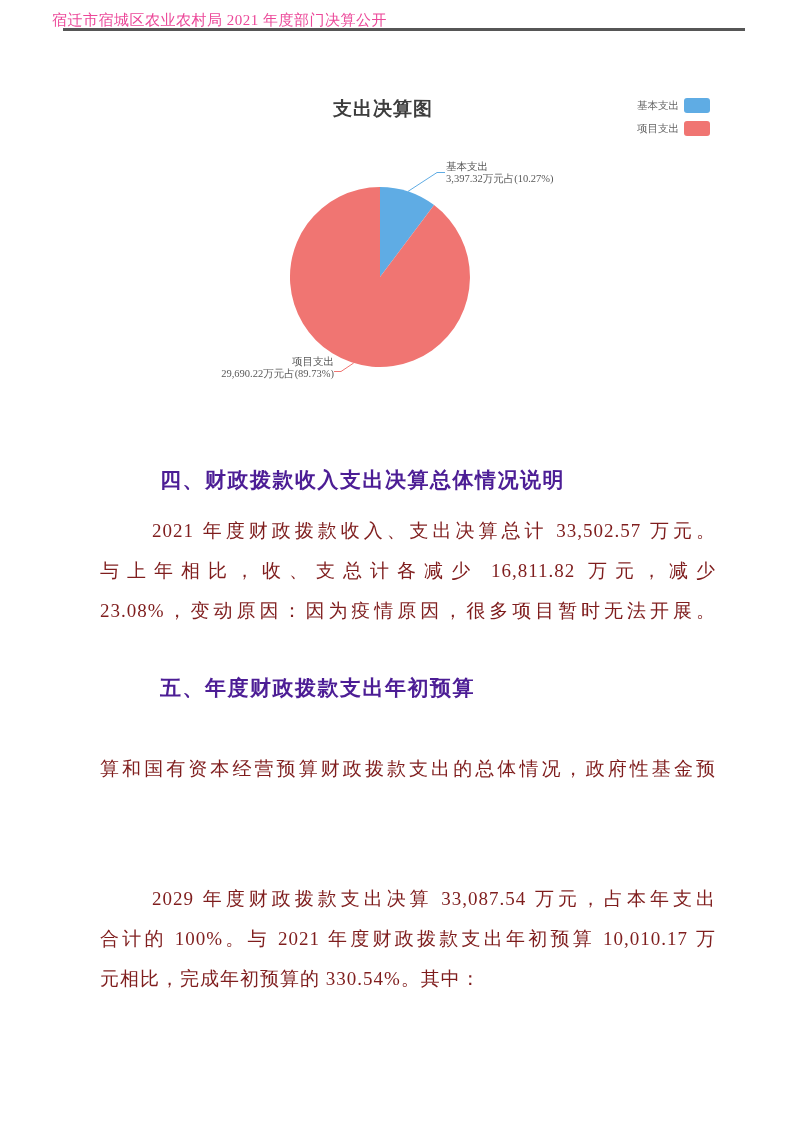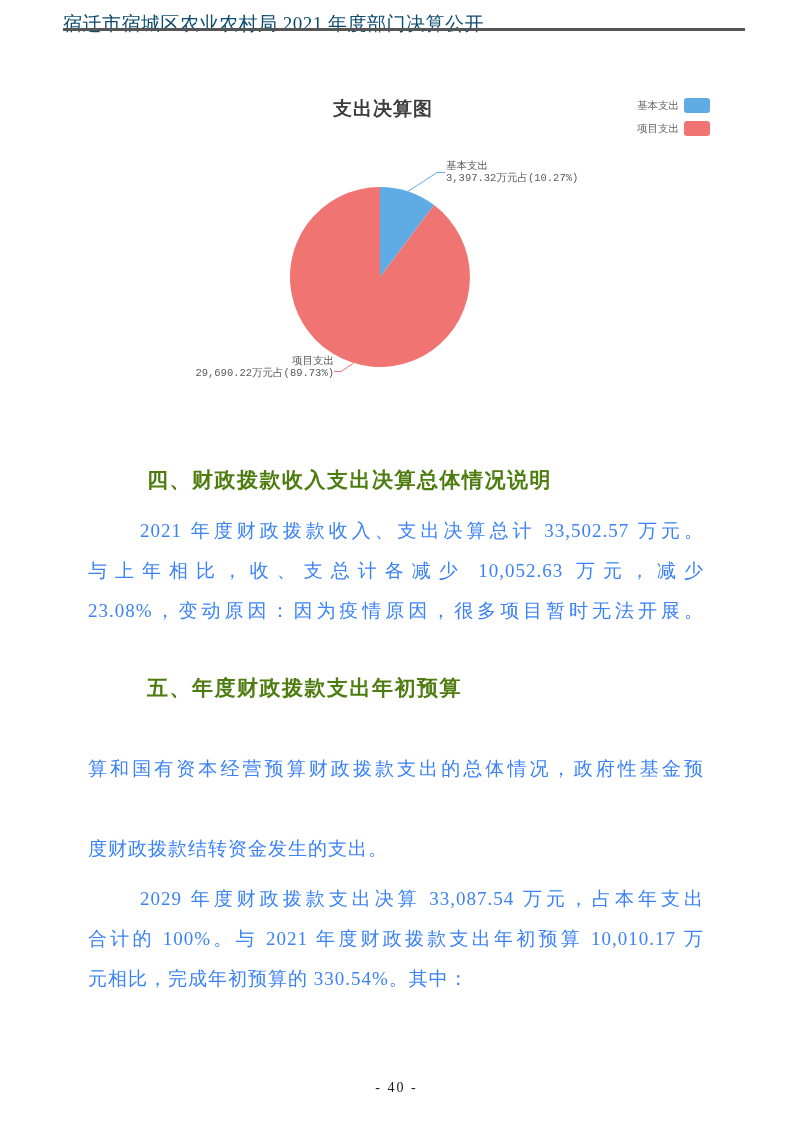--- a/index.html
+++ b/index.html
@@ -3,52 +3,52 @@
 <meta charset="utf-8">
 <style>
   * { margin:0; padding:0; box-sizing:border-box; }
   html,body { background:#ffffff; }
   .page {
     position:relative; width:793px; height:1122px; background:#ffffff;
     overflow:hidden; font-family:"Liberation Serif","DejaVu Serif",serif;
   }
   
   .doc-header-title {
-    position:absolute; left:63px; top:11px; font-size:19px; color:#0c4a6e;
+    position:absolute; left:52px; top:11px; font-size:15px; color:#ec4899;
     letter-spacing:0.5px; white-space:nowrap;
   }
   .doc-header-rule {
     position:absolute; left:63px; top:28px; width:682px; height:3px; background:#565656;
   }
   
   .chart-section { position:absolute; left:0; top:85px; width:793px; height:322px;
-    font-family:Liberation Mono, monospace; }
+    font-family:Liberation Serif, serif; }
   .chart-title {
     position:absolute; left:283px; top:11px; width:200px; text-align:center;
     font-size:19px; font-weight:bold; color:#3d3d3d; letter-spacing:1px;
   }
   .legend { position:absolute; top:13px; right:83px; display:flex; flex-direction:column; gap:8px; }
   .legend-row { display:flex; align-items:center; justify-content:flex-end; gap:5px; }
   .legend-label { font-size:10.5px; color:#666666; }
   .legend-swatch { width:26px; height:15px; border-radius:3px; }
   .sw-basic { background:#5FACE4; }
   .sw-project { background:#F07572; }
   .pie-svg { position:absolute; left:0; top:0; width:793px; height:322px; }
   .slice-label { position:absolute; font-size:10.5px; color:#595959; line-height:11.5px; white-space:nowrap; }
   .slice-label.basic { left:446px; top:76px; text-align:left; }
   .slice-label.project { right:459px; top:271px; text-align:right; }
   
   .bodyline {
-    position:absolute; left:88px; width:616px; font-size:19px; color:#3b82f6;
+    position:absolute; left:100px; width:616px; font-size:19px; color:#7f1d1d;
     letter-spacing:1px; white-space:nowrap;
   }
   .jline { white-space:normal; text-align:justify; text-align-last:justify; text-justify:inter-character; }
   .indent { text-indent:52px; }
   .heading {
-    position:absolute; left:147px; font-size:21px; font-weight:bold; color:#4d7c0f;
+    position:absolute; left:160px; font-size:21px; font-weight:bold; color:#4c1d95;
     letter-spacing:1.5px; white-space:nowrap;
   }
   
   .doc-footer {
     position:absolute; left:0; right:0; top:1080px; text-align:center;
     font-size:14px; color:#1a1a1a; letter-spacing:2px;
   }
 </style>
 </head>
 <body>
@@ -88,26 +88,24 @@
     </div>
     <div class="slice-label project">
       <div>项目支出</div>
       <div>29,690.22万元占(89.73%)</div>
     </div>
   </div>
 
   <div class="heading" style="top:466px">四、财政拨款收入支出决算总体情况说明</div>
 
   <div class="bodyline jline indent" style="top:518px">2021 年度财政拨款收入、支出决算总计 33,502.57 万元。</div>
-  <div class="bodyline jline" style="top:558px">与上年相比，收、支总计各减少 10,052.63 万元，减少</div>
+  <div class="bodyline jline" style="top:558px">与上年相比，收、支总计各减少 16,811.82 万元，减少</div>
   <div class="bodyline jline" style="top:598px">23.08%，变动原因：因为疫情原因，很多项目暂时无法开展。</div>
 
   <div class="heading" style="top:674px">五、年度财政拨款支出年初预算</div>
 
   <div class="bodyline jline" style="top:756px">算和国有资本经营预算财政拨款支出的总体情况，政府性基金预</div>
-  <div class="bodyline" style="top:836px">度财政拨款结转资金发生的支出。</div>
 
   <div class="bodyline jline indent" style="top:886px">2029 年度财政拨款支出决算 33,087.54 万元，占本年支出</div>
   <div class="bodyline jline" style="top:926px">合计的 100%。与 2021 年度财政拨款支出年初预算 10,010.17 万</div>
   <div class="bodyline" style="top:966px">元相比，完成年初预算的 330.54%。其中：</div>
 
-  <div class="doc-footer">- 40 -</div>
 </div>
 
 </body></html>

